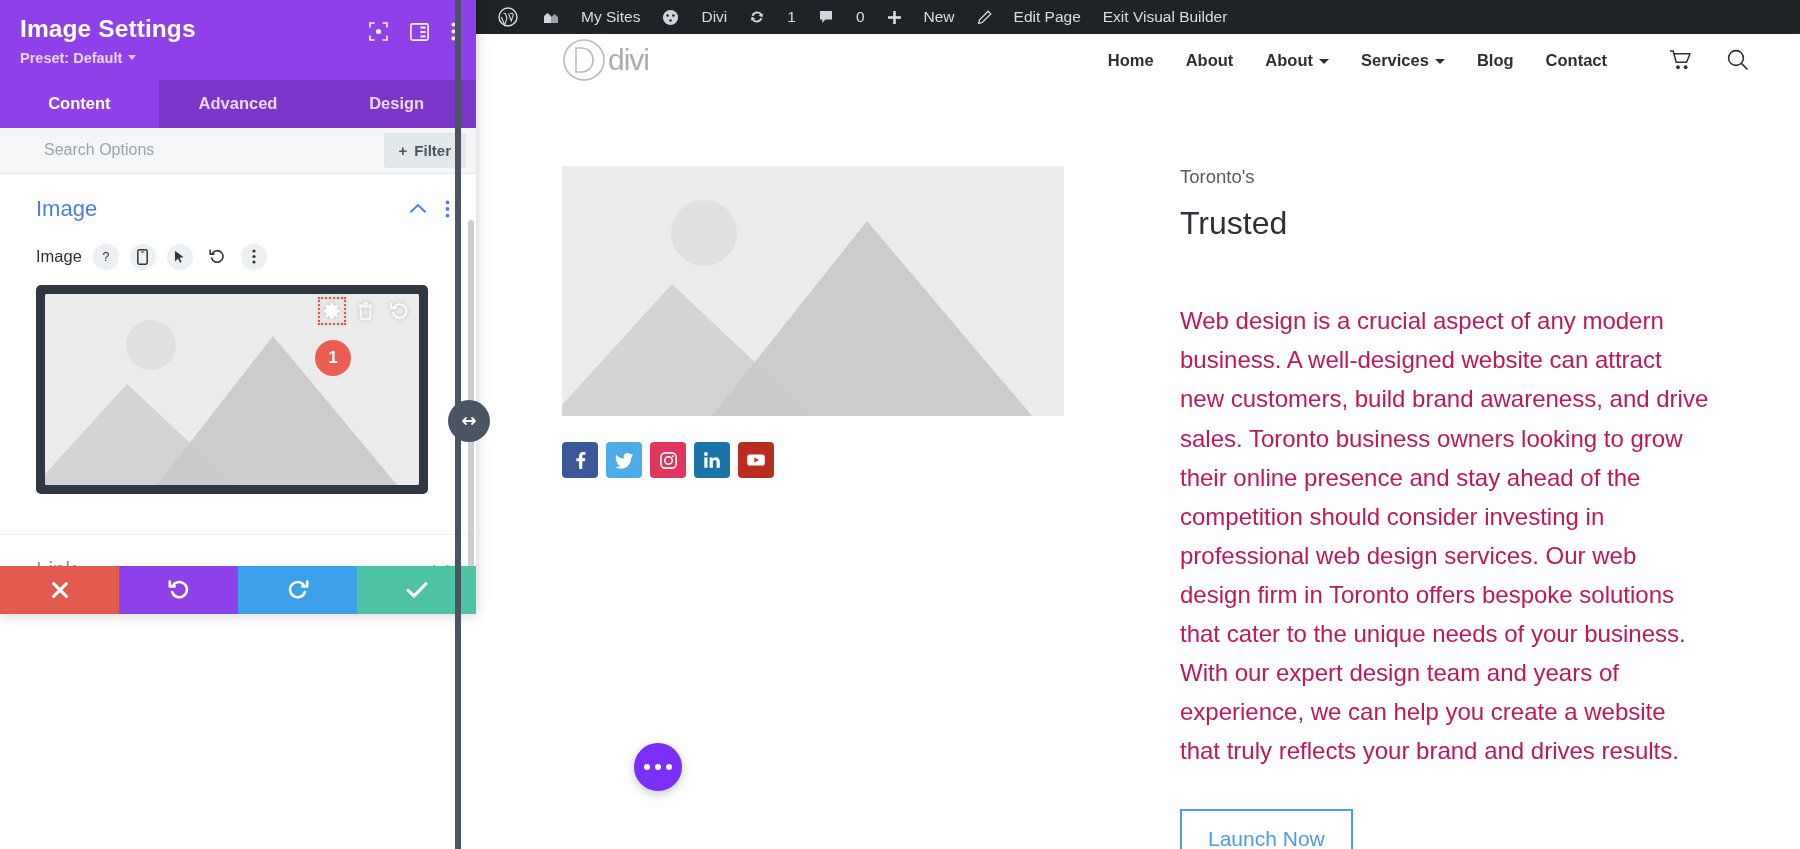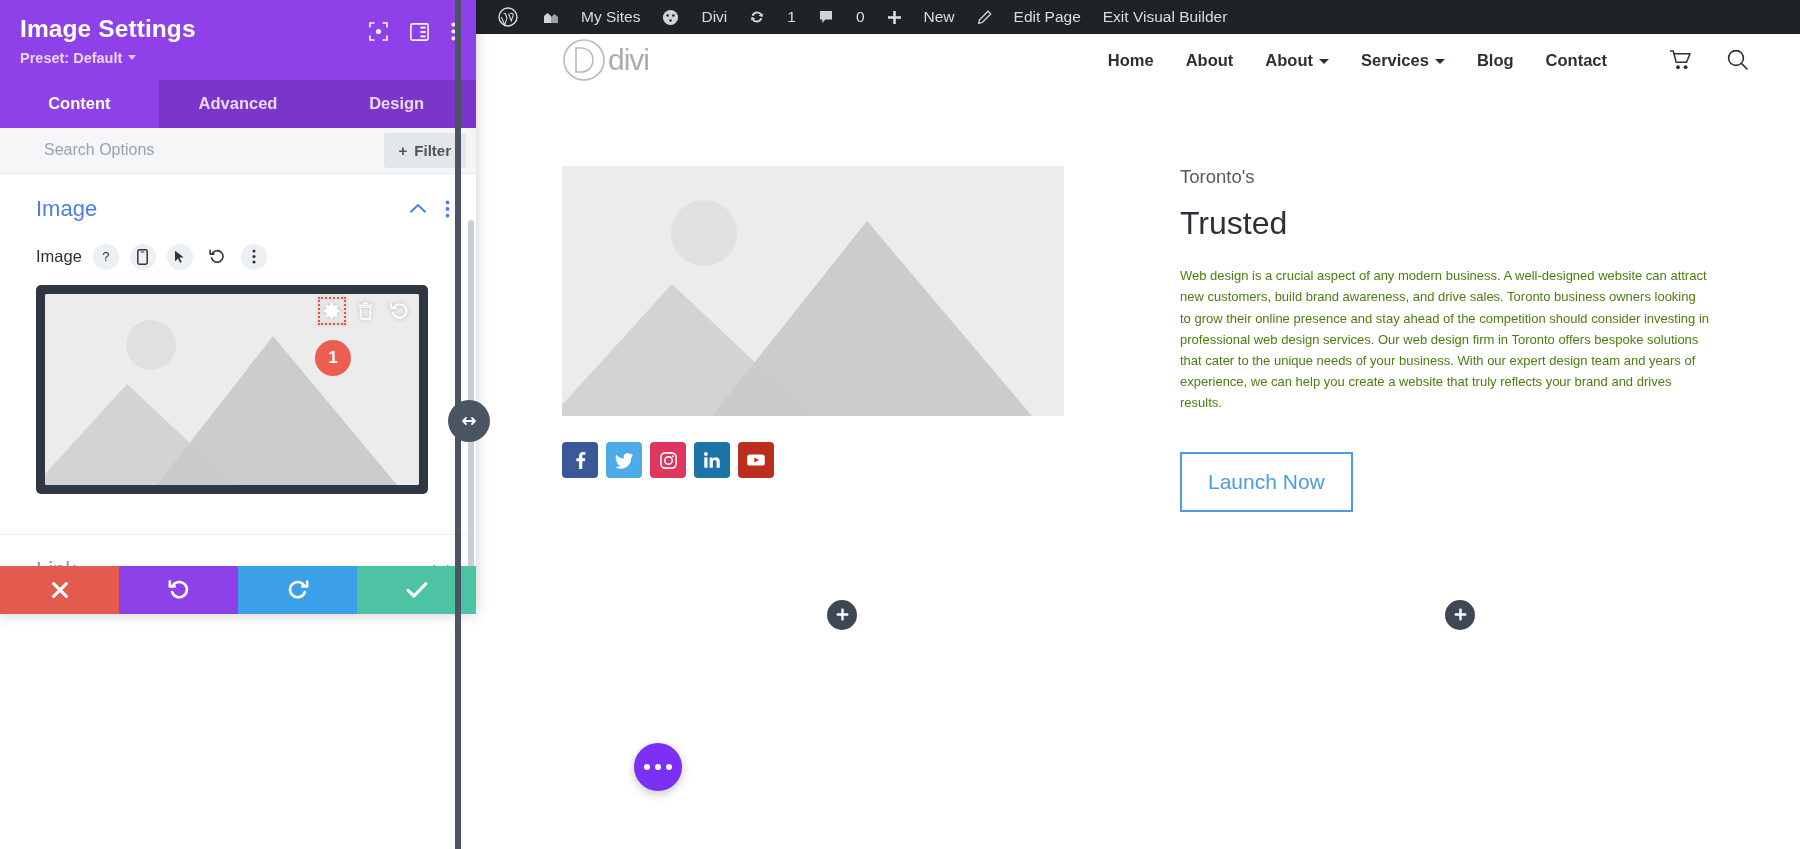--- a/index.html
+++ b/index.html
@@ -167,21 +167,21 @@
 
   .social-row { display: flex; gap: 8px; margin-top: 26px; }
   .social {
     width: 36px; height: 36px; border-radius: 4px;
     display: flex; align-items: center; justify-content: center; cursor: pointer;
   }
 
   .eyebrow { font-size: 18.5px; color: #555b61; }
   .headline { font-size: 32px; color: #2b3038; font-weight: normal; margin-top: 18px; line-height: 1.1; }
   .subhead { font-size: 18.5px; color: #555b61; margin-top: 16px; }
-  .body-copy { font-size: 13px; color: #4d7c0f; line-height: 1.63; margin-top: 24px; max-width: 530px; }
+  .body-copy { font-size: 24px; color: #be185d; line-height: 1.63; margin-top: 60px; max-width: 530px; }
   .cta-btn {
     display: inline-block; margin-top: 38px; border: 2px solid #4c9ae8;
     color: #4c9ae8; font-size: 21px; padding: 16px 26px; cursor: pointer; background: #fff;
   }
 
   .add-row { display: flex; margin-top: 88px; padding-left: 86px; }
   .add-btn {
     width: 30px; height: 30px; border-radius: 50%; background: #3e4855;
     display: flex; align-items: center; justify-content: center; color: #fff;
     font-size: 19px; line-height: 0; cursor: pointer;

